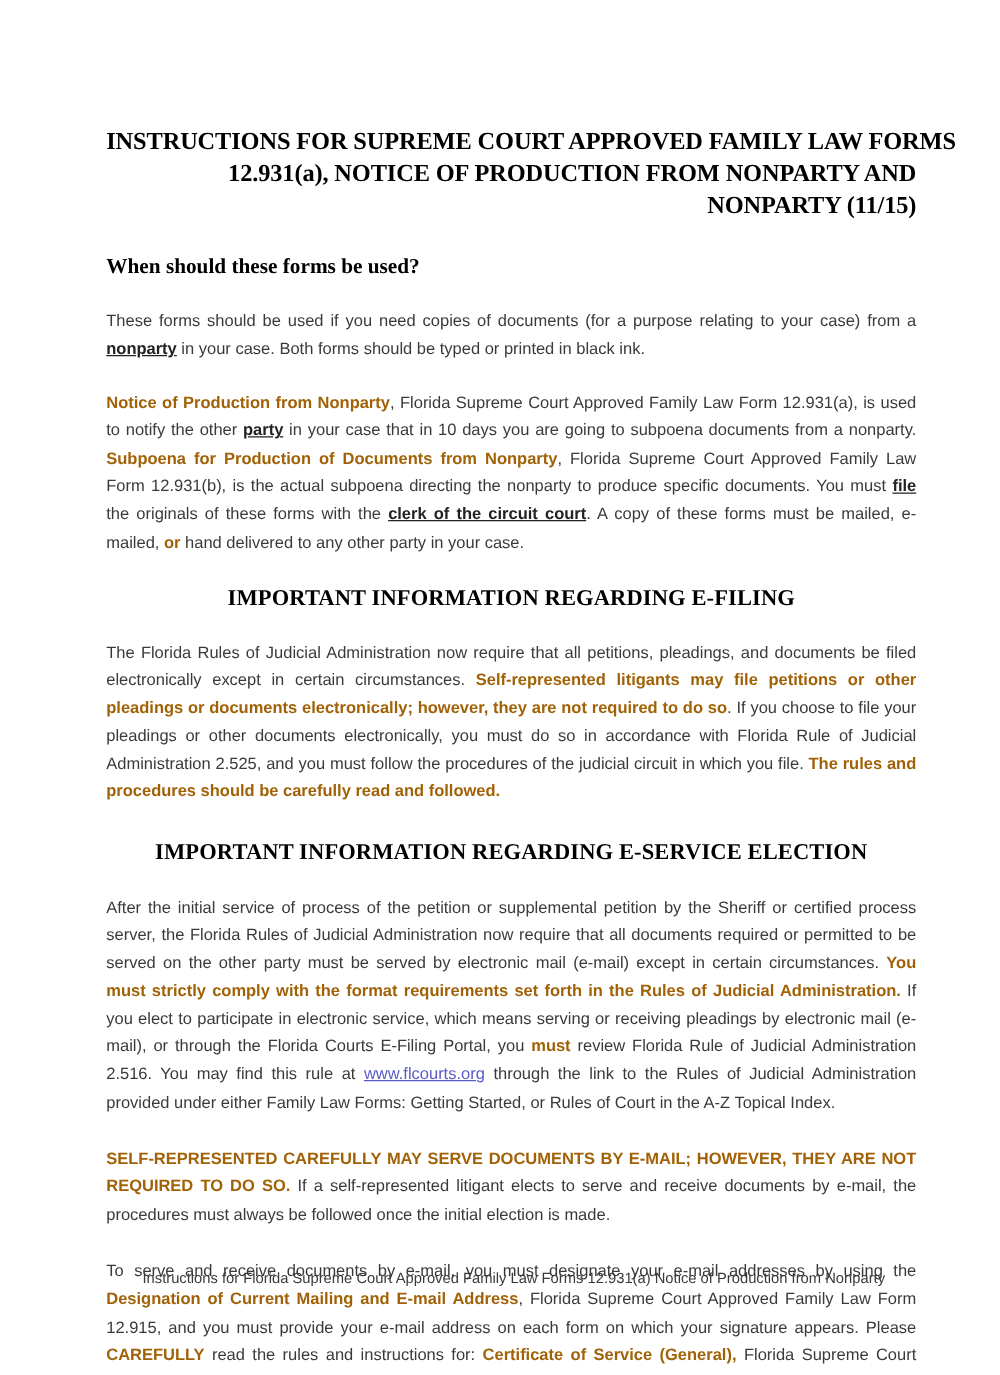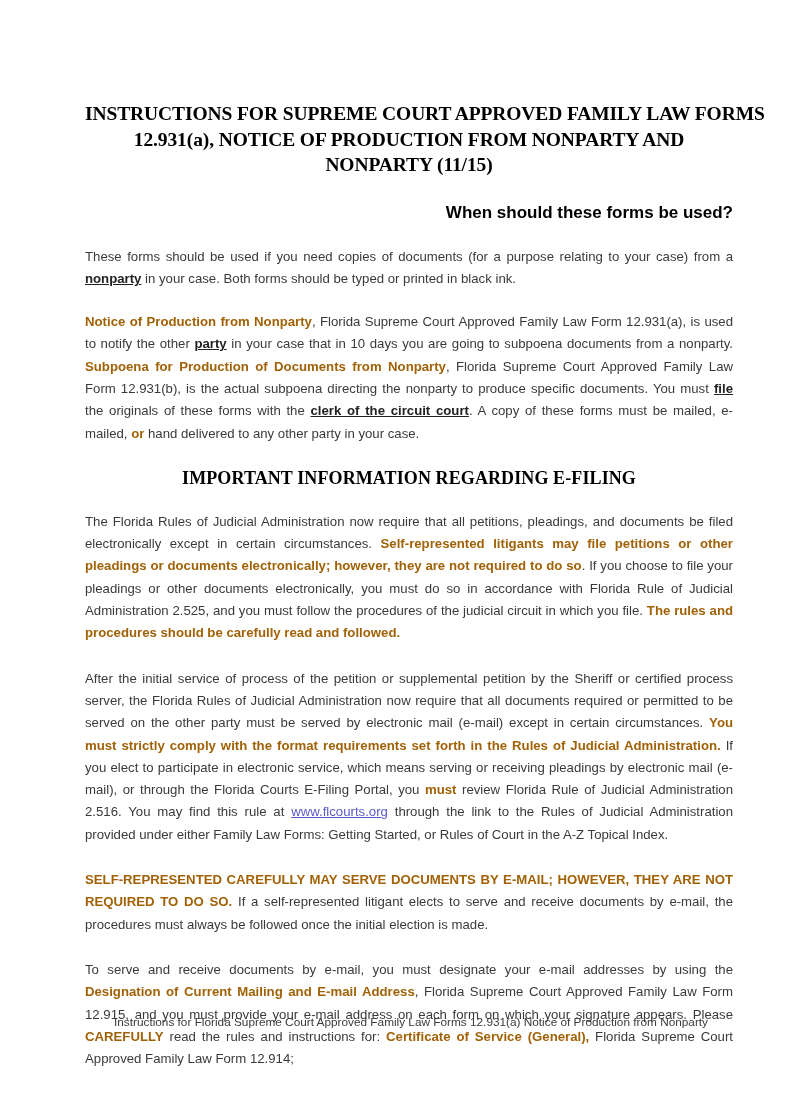--- a/index.html
+++ b/index.html
@@ -29,34 +29,34 @@
     width: 648px;
   }
 
   
   .doc-title {
     font-family: "Liberation Serif", "DejaVu Serif", serif;
     font-weight: bold;
     font-size: 19.5px;
     line-height: 25.5px;
     color: #000000;
-    text-align: center;
+    text-align: right;
     margin: 0;
     padding-top: 101px;
     letter-spacing: -0.1px;
     width: 648px;
   }
   .doc-title .tline { display: block; white-space: nowrap; }
 
   .section-q {
-    font-family: Liberation Sans, sans-serif;
+    font-family: Liberation Serif, serif;
     font-weight: bold;
     font-size: 17px;
     color: #000000;
-    text-align: right;
+    text-align: left;
     margin: 0;
     padding-top: 25px;
   }
   .section-head {
     font-family: "Liberation Serif", "DejaVu Serif", serif;
     font-weight: bold;
     font-size: 18px;
     color: #000000;
     text-align: center;
     margin: 0;
@@ -112,20 +112,21 @@
     <h2 class="section-q">When should these forms be used?</h2>
 
     <p class="body p1"><span>These forms should be used if you need copies of documents (for a purpose relating to your case) from a </span><span class="bu">nonparty</span><span> in your case.  Both forms should be typed or printed in black ink.</span></p>
 
     <p class="body p2"><b>Notice of Production from Nonparty</b><span>, Florida Supreme Court Approved Family Law Form 12.931(a), is used to notify the other </span><span class="bu">party</span><span> in your case that in 10 days you are going to subpoena documents from a nonparty. </span><b>Subpoena for Production of Documents from Nonparty</b><span>, Florida Supreme Court Approved Family Law Form 12.931(b), is the actual subpoena directing the nonparty to produce specific documents. You must </span><span class="bu">file</span><span> the originals of these forms with the </span><span class="bu">clerk of the circuit court</span><span>.  A copy of these forms must be mailed, e-mailed, </span><b>or</b><span> hand delivered to any other party in your case.</span></p>
 
     <h2 class="section-head sh-efile">IMPORTANT INFORMATION REGARDING E-FILING</h2>
 
     <p class="body p3"><span>The Florida Rules of Judicial Administration now require that all petitions, pleadings, and documents be filed electronically except in certain circumstances.  </span><b>Self-represented litigants may file petitions or other pleadings or documents electronically; however, they are not required to do so</b><span>.  If you choose to file your pleadings or other documents electronically, you must do so in accordance with Florida Rule of Judicial Administration 2.525, and you must follow the procedures of the judicial circuit in which you file. </span><b>The rules and procedures should be carefully read and followed.</b></p>
 
+    <h2 class="section-head sh-eserv">IMPORTANT INFORMATION REGARDING E-SERVICE ELECTION</h2>
 
     <p class="body p4"><span>After the initial service of process of the petition or supplemental petition by the Sheriff or certified process server, the Florida Rules of Judicial Administration now require that all documents required or permitted to be served on the other party must be served by electronic mail (e-mail) except in certain circumstances.  </span><b>You must strictly comply with the format requirements set forth in the Rules of Judicial Administration.</b><span>  If you elect to participate in electronic service, which means serving or receiving pleadings by electronic mail (e-mail), or through the Florida Courts E-Filing Portal, you </span><b>must</b><span> review Florida Rule of Judicial Administration 2.516.  You may find this rule at </span><a class="link" href="#">www.flcourts.org</a><span> through the link to the Rules of Judicial Administration provided under either Family Law Forms: Getting Started, or Rules of Court in the A-Z Topical Index.</span></p>
 
     <p class="body p5"><b>SELF-REPRESENTED CAREFULLY MAY SERVE DOCUMENTS BY E-MAIL; HOWEVER, THEY ARE NOT REQUIRED TO DO SO.</b><span>  If a self-represented litigant elects to serve and receive documents by e-mail,  the procedures must always be followed once the initial election is made.</span></p>
 
     <p class="body p6"><span>To serve and receive documents by e-mail, you must designate your e-mail addresses by using the </span><b>Designation of Current Mailing and E-mail Address</b><span>, Florida Supreme Court Approved Family Law Form 12.915, and you must provide your e-mail address on each form on which your signature appears. Please </span><b>CAREFULLY</b><span> read the rules and instructions for:  </span><b>Certificate of Service (General),</b><span> Florida Supreme Court Approved Family Law Form 12.914; </span></p>
 
   </div>
 
   <div class="footer">

